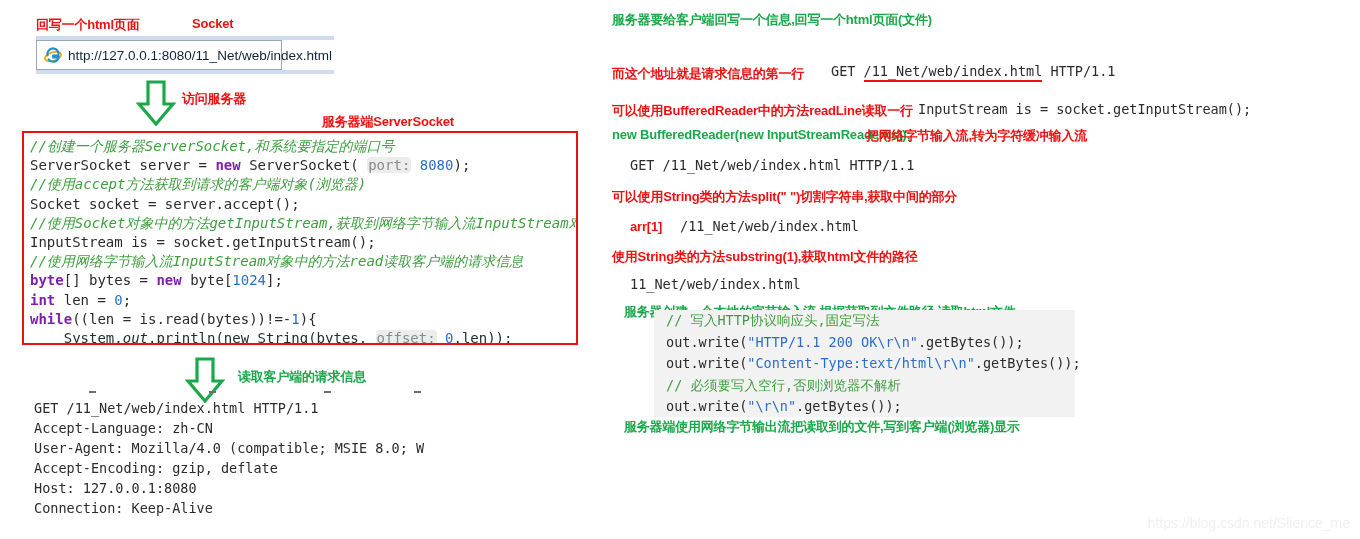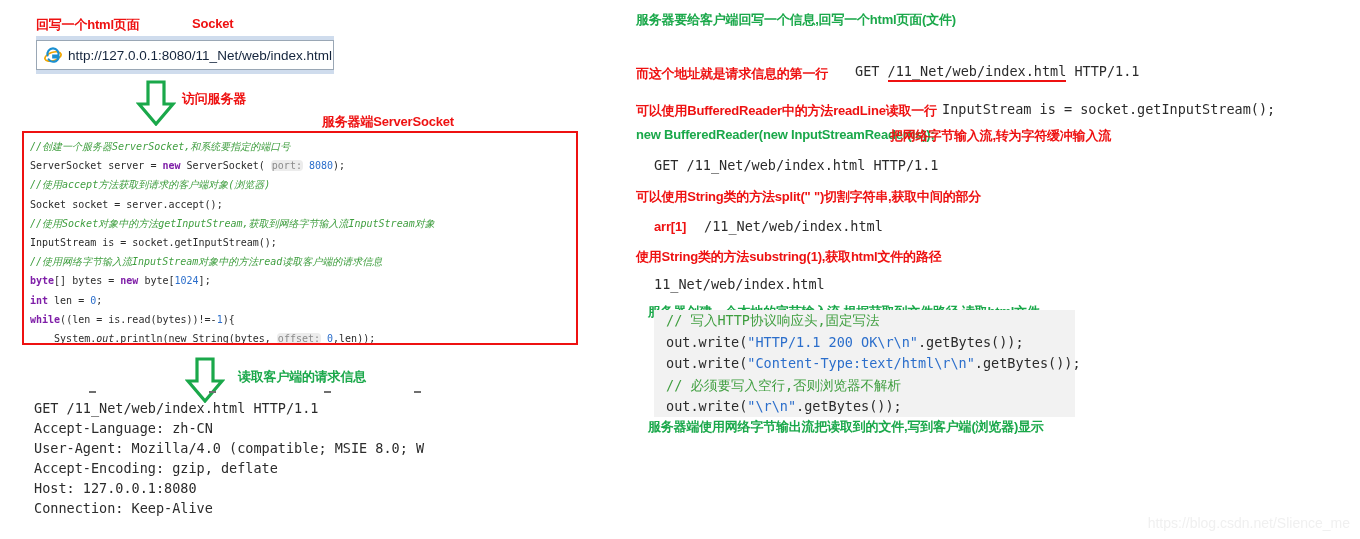--- a/index.html
+++ b/index.html
@@ -31,21 +31,21 @@
     font-family: "Liberation Sans", sans-serif;
     font-weight: bold;
     font-size: 13px;
     white-space: nowrap;
     letter-spacing: -0.2px;
   }
 
   
   #browser-bar {
     left: 36px; top: 40px;
-    width: 298px; height: 30px;
+    width: 246px; height: 30px;
     background: #ffffff;
     border: 1px solid #9aa7b5;
     box-sizing: border-box;
     display: flex;
     align-items: center;
     box-shadow: 0 1px 0 #d2dbe6, 0 2px 0 #c3cedb;
   }
   #browser-bar::before {
     content: "";
     position: absolute;
@@ -89,21 +89,21 @@
     left: 22px; top: 131px;
     width: 556px; height: 214px;
     border: 2px solid #ee1111;
     box-sizing: border-box;
     background: #ffffff;
     padding: 4px 0 0 6px;
     overflow: hidden;
   }
   #code-box .line {
     font-family: "DejaVu Sans Mono", monospace;
-    font-size: 10px;
+    font-size: 14px;
     line-height: 19.2px;
     white-space: pre;
     color: #2b2b2b;
   }
   .cmt { color: #3f9e3f; font-style: italic; }
   .kw  { color: #7f1fa8; font-weight: bold; }
   .num { color: #2b6ecb; }
   .hint {
     background: #ececec;
     color: #8a8a8a;
@@ -127,21 +127,21 @@
     width: 420px; height: 10px;
   }
   .tick {
     position: absolute;
     width: 7px; height: 2px;
     background: #6f6f6f;
     top: 4px;
   }
 
   
-  #right-panel { left: 632px; top: 0; width: 724px; height: 400px; }
+  #right-panel { left: 608px; top: 0; width: 724px; height: 400px; }
   .r-line { position: absolute; white-space: nowrap; }
   .mono-r {
     font-family: "DejaVu Sans Mono", monospace;
     font-size: 13.5px;
     color: #2b2b2b;
     white-space: pre;
   }
   .red-underline {
     border-bottom: 2.5px solid #ee1111;
     padding-bottom: 1px;

